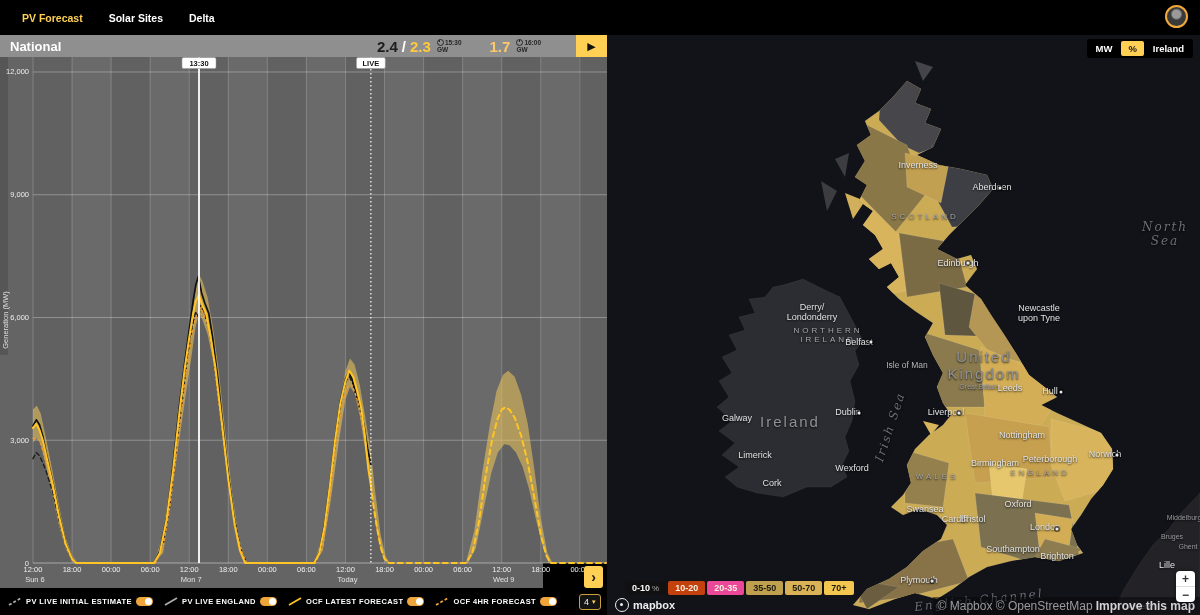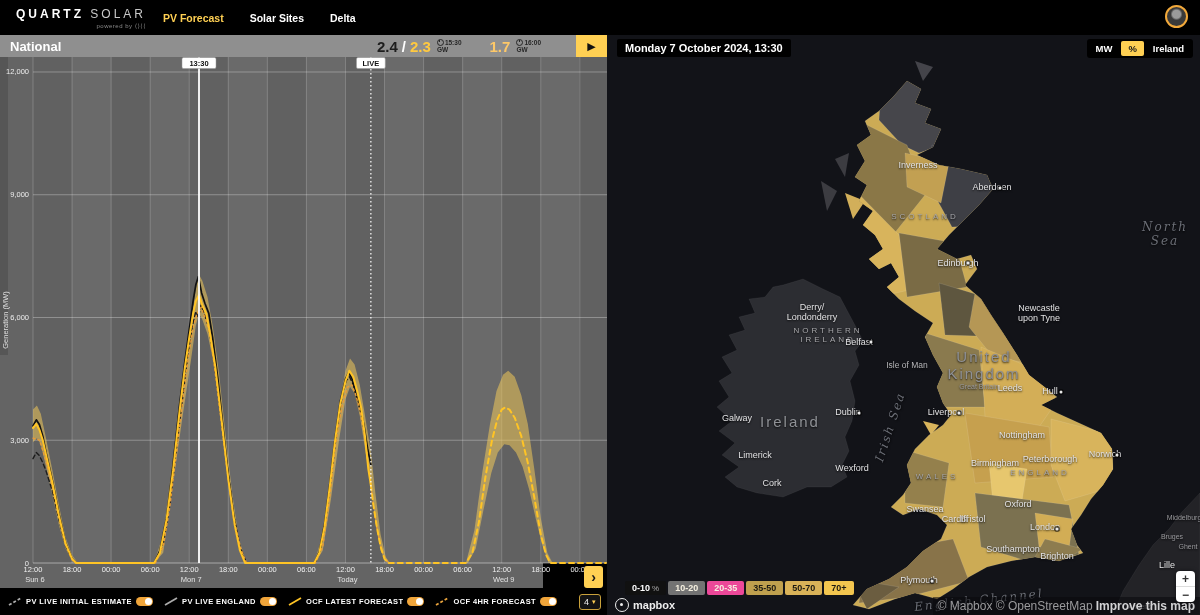--- a/index.html
+++ b/index.html
@@ -85,27 +85,20 @@
   #map-zoomctl{position:absolute;right:5px;top:536px;width:19px;background:#fff;border-radius:4px;
     box-shadow:0 0 4px rgba(0,0,0,.5);overflow:hidden}
   .zbtn{width:19px;height:15px;display:flex;align-items:center;justify-content:center;font-weight:bold;
     font-size:12px;color:#333;cursor:pointer}
   .zbtn+.zbtn{border-top:1px solid #ddd}
 </style>
 </head>
 <body>
 
 <div id="nav">
-  <div class="logo">
-    <span class="sun"></span>
-    <span class="brandcol">
-      <span class="brand"><span>QUARTZ</span> <span class="b2">SOLAR</span></span>
-      <span class="powered"><span>powered by</span> <span>⟨⟩⟨⟨</span></span>
-    </span>
-  </div>
   <div class="tabs" id="tabs">
       <div class="tab active">PV Forecast</div>
       <div class="tab">Solar Sites</div>
       <div class="tab">Delta</div>
     </div>
   <div class="avatar"></div>
 </div>
 
 <div id="chart-panel">
   <div id="chart-header">
@@ -371,32 +364,31 @@
       <span class="mdot" style="left: 264px; top: 307px;"></span>
       <span class="mdot" style="left: 252px; top: 378px;"></span>
       <span class="mdot" style="left: 393px; top: 153px;"></span>
       <span class="mdot" style="left: 361px; top: 228px;"></span>
       <span class="mdot" style="left: 352px; top: 378px;"></span>
       <span class="mdot" style="left: 450px; top: 494px;"></span>
       <span class="mdot" style="left: 510px; top: 420px;"></span>
       <span class="mdot" style="left: 454px; top: 357px;"></span>
       <span class="mdot" style="left: 325px; top: 546px;"></span>
     </div>
-  <div id="map-datetime">Monday 7 October 2024, 13:30</div>
   <div id="unit-toggle">
       <span class="unit">MW</span>
       <span class="unit active">%</span>
       <span class="unit">Ireland</span>
     </div>
   <div id="map-scale">
       <span class="scale-chip" style="background: rgb(17, 17, 17); color: rgb(255, 255, 255);">
         <span>0-10</span>
         <span class="scale-suffix">%</span>
       </span>
-      <span class="scale-chip" style="background: #737373; color: rgb(245, 240, 224);">
+      <span class="scale-chip" style="background: #c2410c; color: rgb(245, 240, 224);">
         <span>10-20</span>
       </span>
       <span class="scale-chip" style="background: #ec4899; color: rgb(245, 240, 224);">
         <span>20-35</span>
       </span>
       <span class="scale-chip" style="background: rgb(191, 160, 78); color: rgb(28, 26, 18);">
         <span>35-50</span>
       </span>
       <span class="scale-chip" style="background: rgb(217, 178, 88); color: rgb(28, 26, 18);">
         <span>50-70</span>

